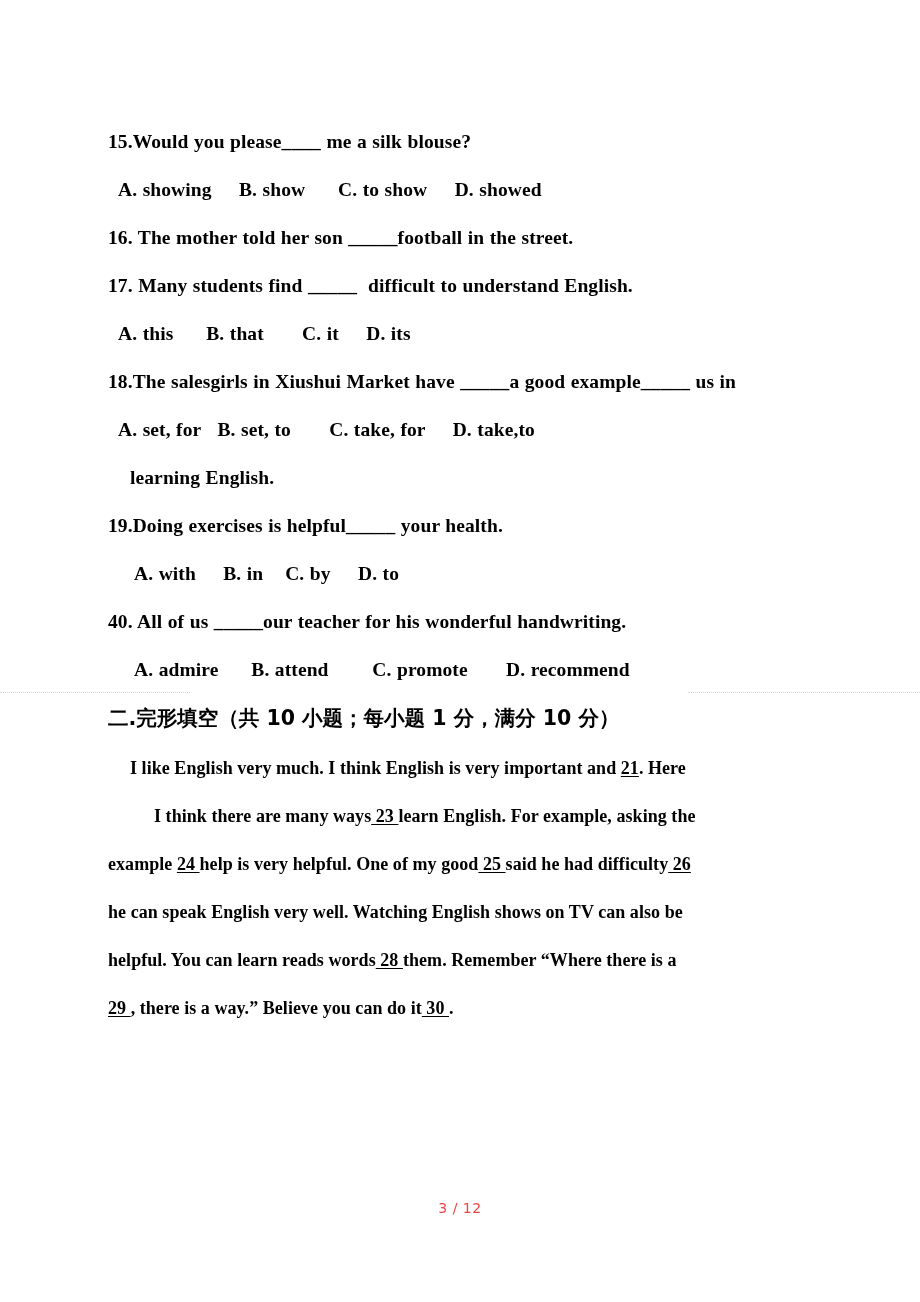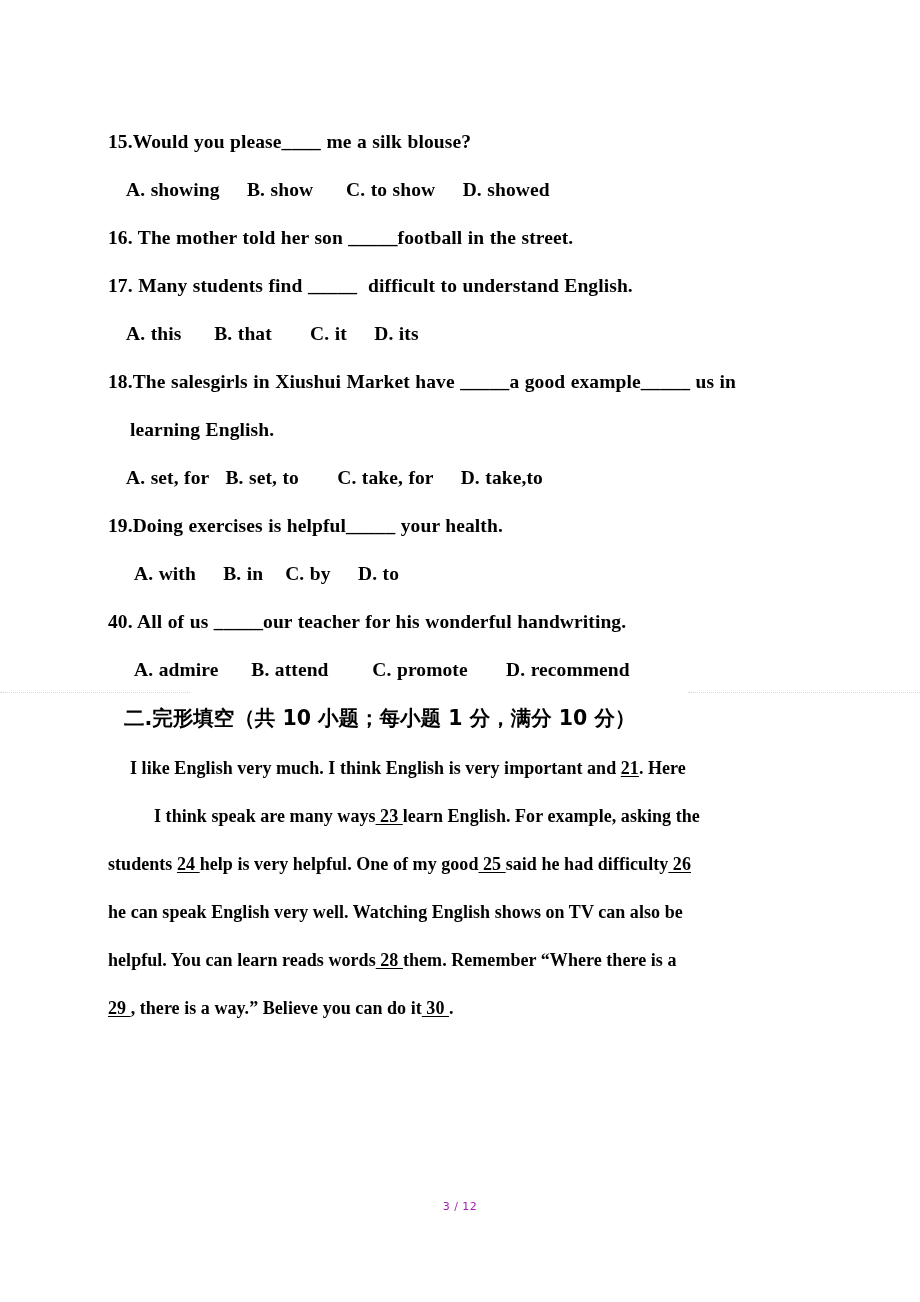--- a/index.html
+++ b/index.html
@@ -36,30 +36,30 @@
 
   .qline {
     font-size: 19.5px;
     font-weight: bold;
     line-height: 48px;
     letter-spacing: 0.1px;
     white-space: pre-wrap;
     word-spacing: 0.5px;
   }
   .qline.stem      { margin-left: 0px; }
-  .qline.opts-a    { margin-left: 18px; }
+  .qline.opts-a    { margin-left: 10px; }
   .qline.opts-b    { margin-left: 26px; }
   .qline.cont      { margin-left: 22px; }
 
   
   .section-head {
     font-size: 20.5px;
     font-weight: bold;
     line-height: 48px;
-    margin-left: 16px;
+    margin-left: 0px;
     white-space: pre;
     font-family: "DejaVu Sans", "Liberation Sans", sans-serif;
   }
 
   
   .passage {
     margin-top: 2px;
   }
   .pline {
     font-size: 18px;
@@ -104,57 +104,57 @@
     opacity: 0.75;
   }
 
   
   .footer {
     position: absolute;
     left: 0;
     top: 1200px;
     width: 920px;
     text-align: center;
-    font-size: 11px;
+    font-size: 14px;
     font-family: "DejaVu Sans", "Liberation Sans", sans-serif;
-    color: #a21caf;
+    color: #ef4444;
     letter-spacing: 0.5px;
   }
 </style>
 </head>
 <body>
 
 <div class="page">
 
   <div class="content">
 
     <div class="qline stem">15.Would you please____ me a silk blouse?</div>
     <div class="qline opts-a">A. showing     B. show      C. to show     D. showed</div>
 
     <div class="qline stem">16. The mother told her son _____football in the street.</div>
 
     <div class="qline stem">17. Many students find _____  difficult to understand English.</div>
     <div class="qline opts-a">A. this      B. that       C. it     D. its</div>
 
     <div class="qline stem">18.The salesgirls in Xiushui Market have _____a good example_____ us in</div>
+    <div class="qline opts-a">A. set, for   B. set, to       C. take, for     D. take,to</div>
     <div class="qline cont">learning English.</div>
-    <div class="qline opts-a">A. set, for   B. set, to       C. take, for     D. take,to</div>
 
     <div class="qline stem">19.Doing exercises is helpful_____ your health.</div>
     <div class="qline opts-b">A. with     B. in    C. by     D. to</div>
 
     <div class="qline stem">40. All of us _____our teacher for his wonderful handwriting.</div>
     <div class="qline opts-b">A. admire      B. attend        C. promote       D. recommend</div>
 
     <div class="section-head">二.完形填空（共 10 小题；每小题 1 分，满分 10 分）</div>
 
     <div class="passage">
       <div class="pline indent1"><span>I like English very much. I think English is very important and </span><span class="gap">21</span><span>. Here</span></div>
-      <div class="pline indent2"><span>I think speak are many ways</span><span class="gap"> 23 </span><span>learn English. For example, asking the</span></div>
-      <div class="pline"><span>students </span><span class="gap">24 </span><span>help is very helpful. One of my good</span><span class="gap"> 25 </span><span>said he had difficulty</span><span class="gap"> 26</span></div>
+      <div class="pline indent2"><span>I think there are many ways</span><span class="gap"> 23 </span><span>learn English. For example, asking the</span></div>
+      <div class="pline"><span>example </span><span class="gap">24 </span><span>help is very helpful. One of my good</span><span class="gap"> 25 </span><span>said he had difficulty</span><span class="gap"> 26</span></div>
       <div class="pline"><span>he can speak English very well. Watching English shows on TV can also be</span></div>
       <div class="pline"><span>helpful. You can learn reads words</span><span class="gap"> 28 </span><span>them. Remember “Where there is a</span></div>
       <div class="pline"><span class="gap">29 </span><span>, there is a way.” Believe you can do it</span><span class="gap"> 30 </span><span>.</span></div>
     </div>
 
   </div>
 
   <div class="dotted-rule">
     <span class="gapmask m2"></span>
   </div>

